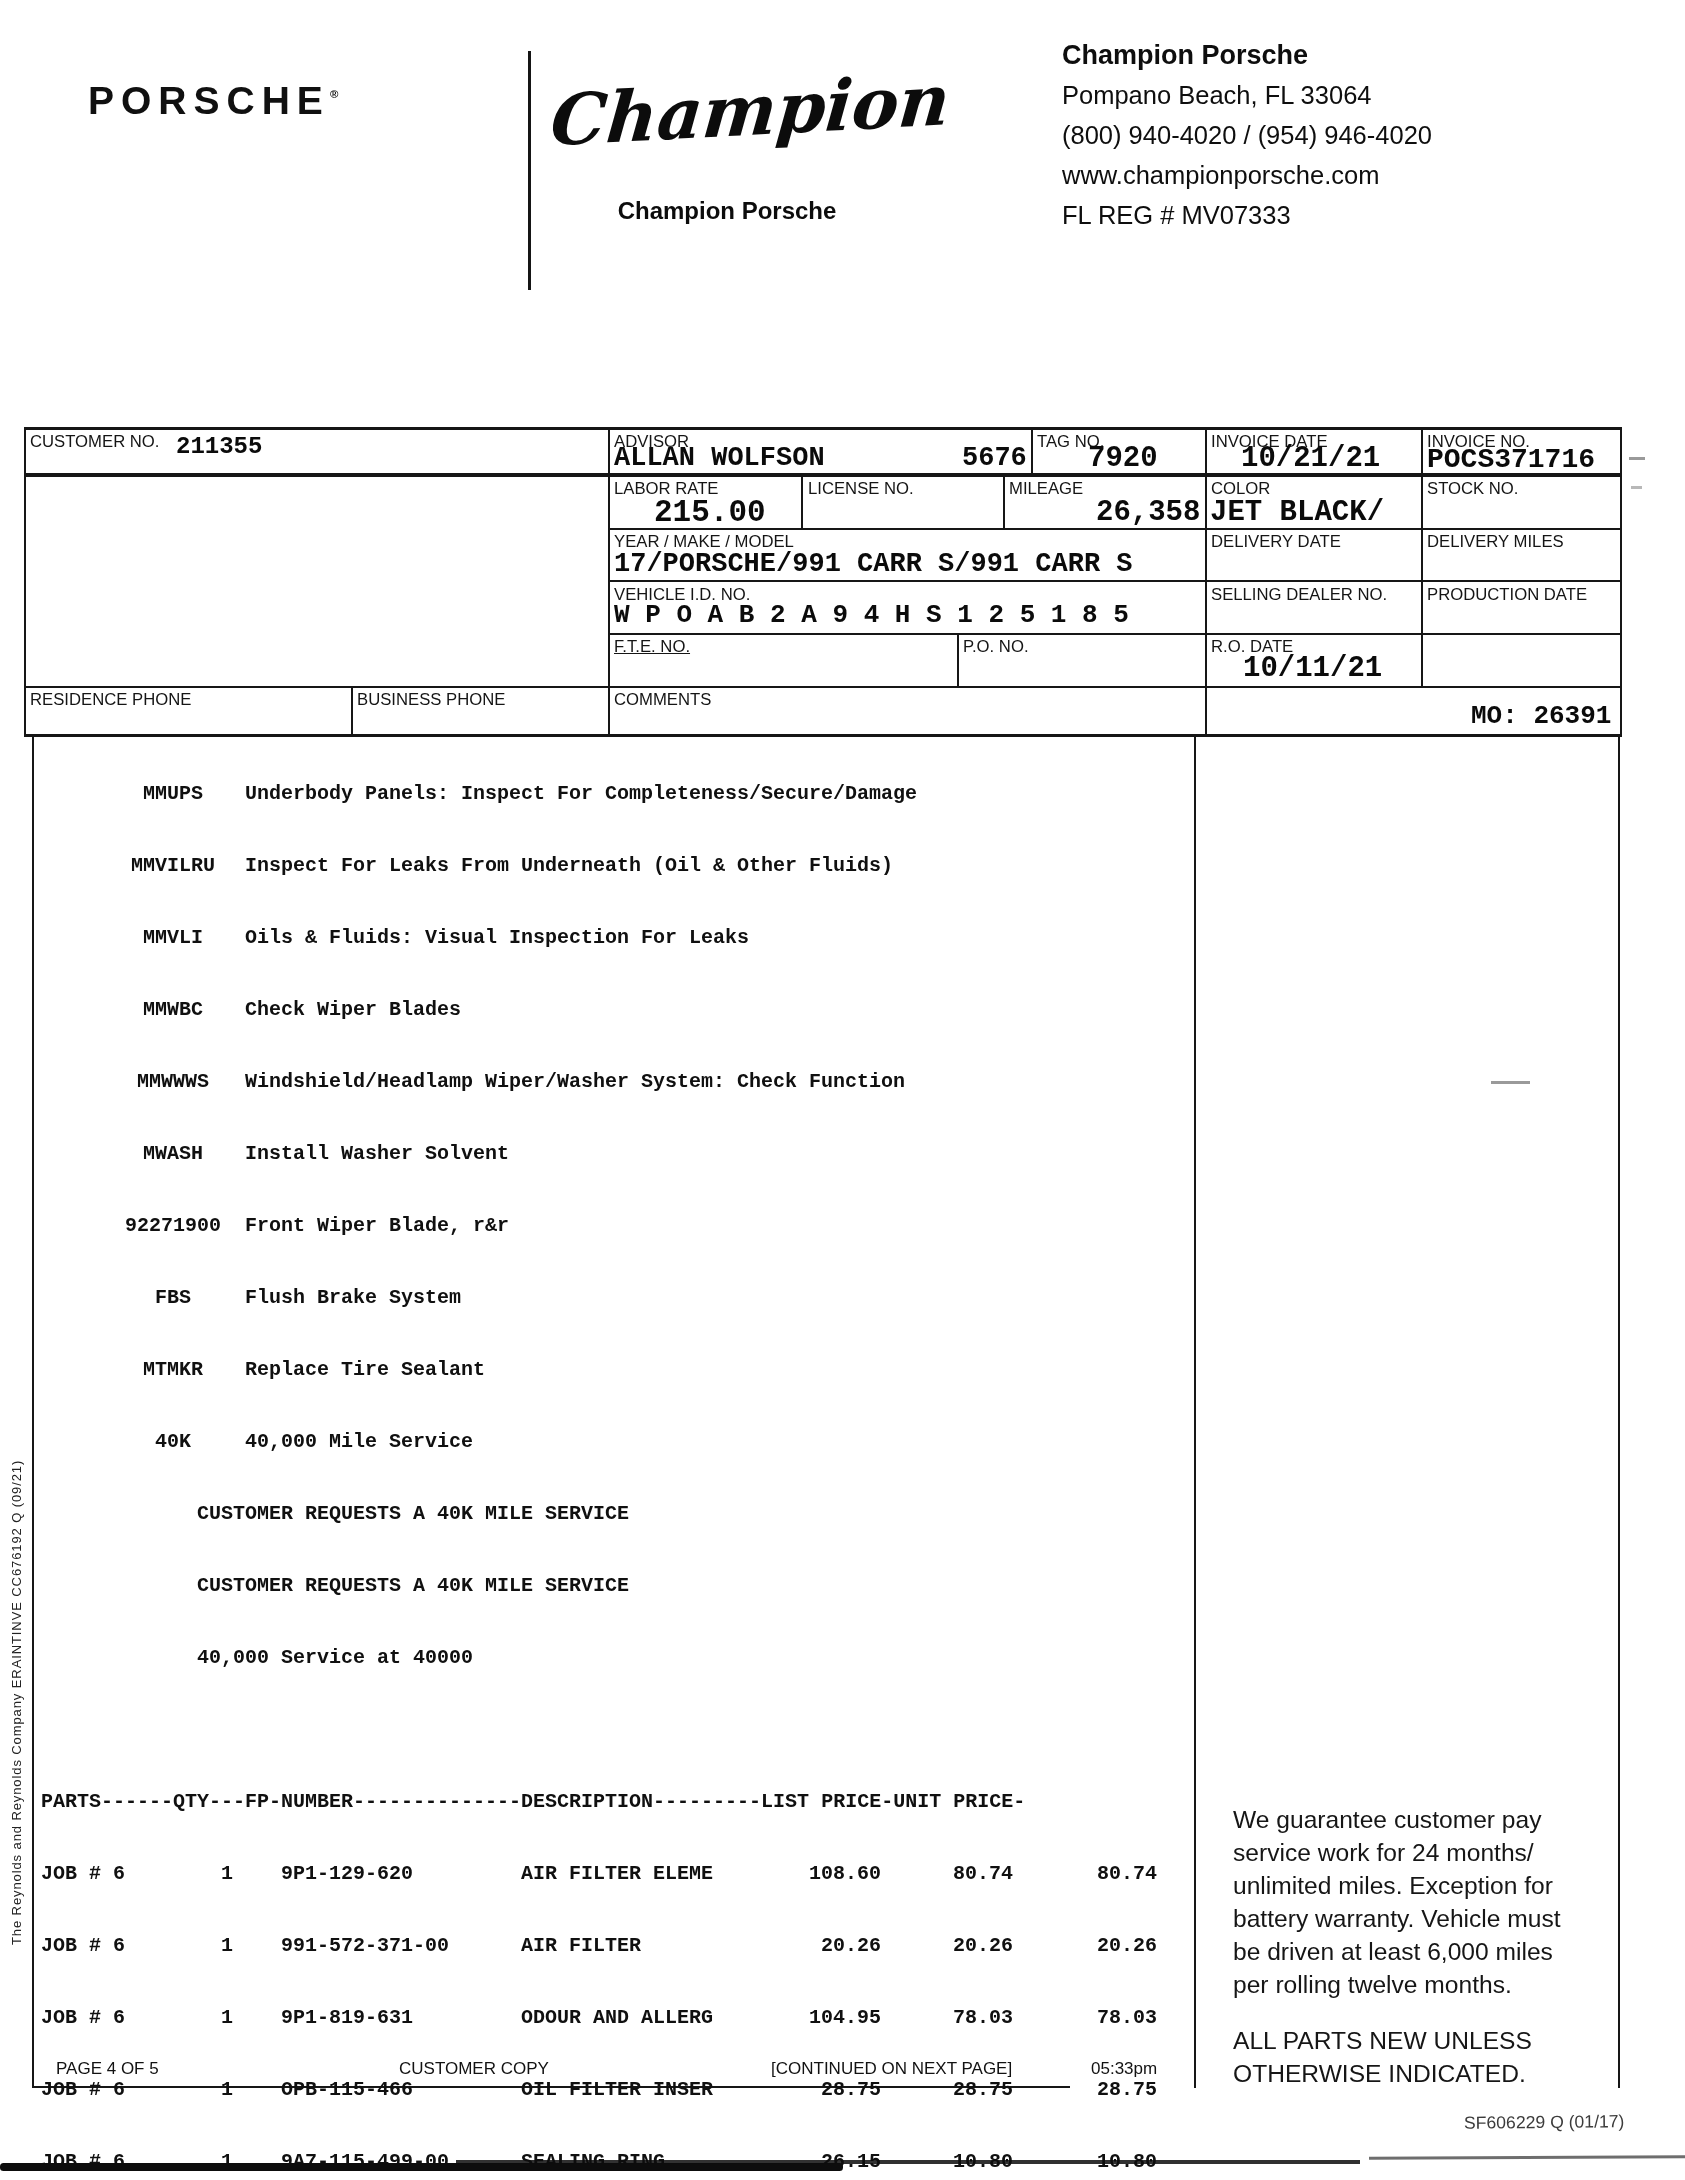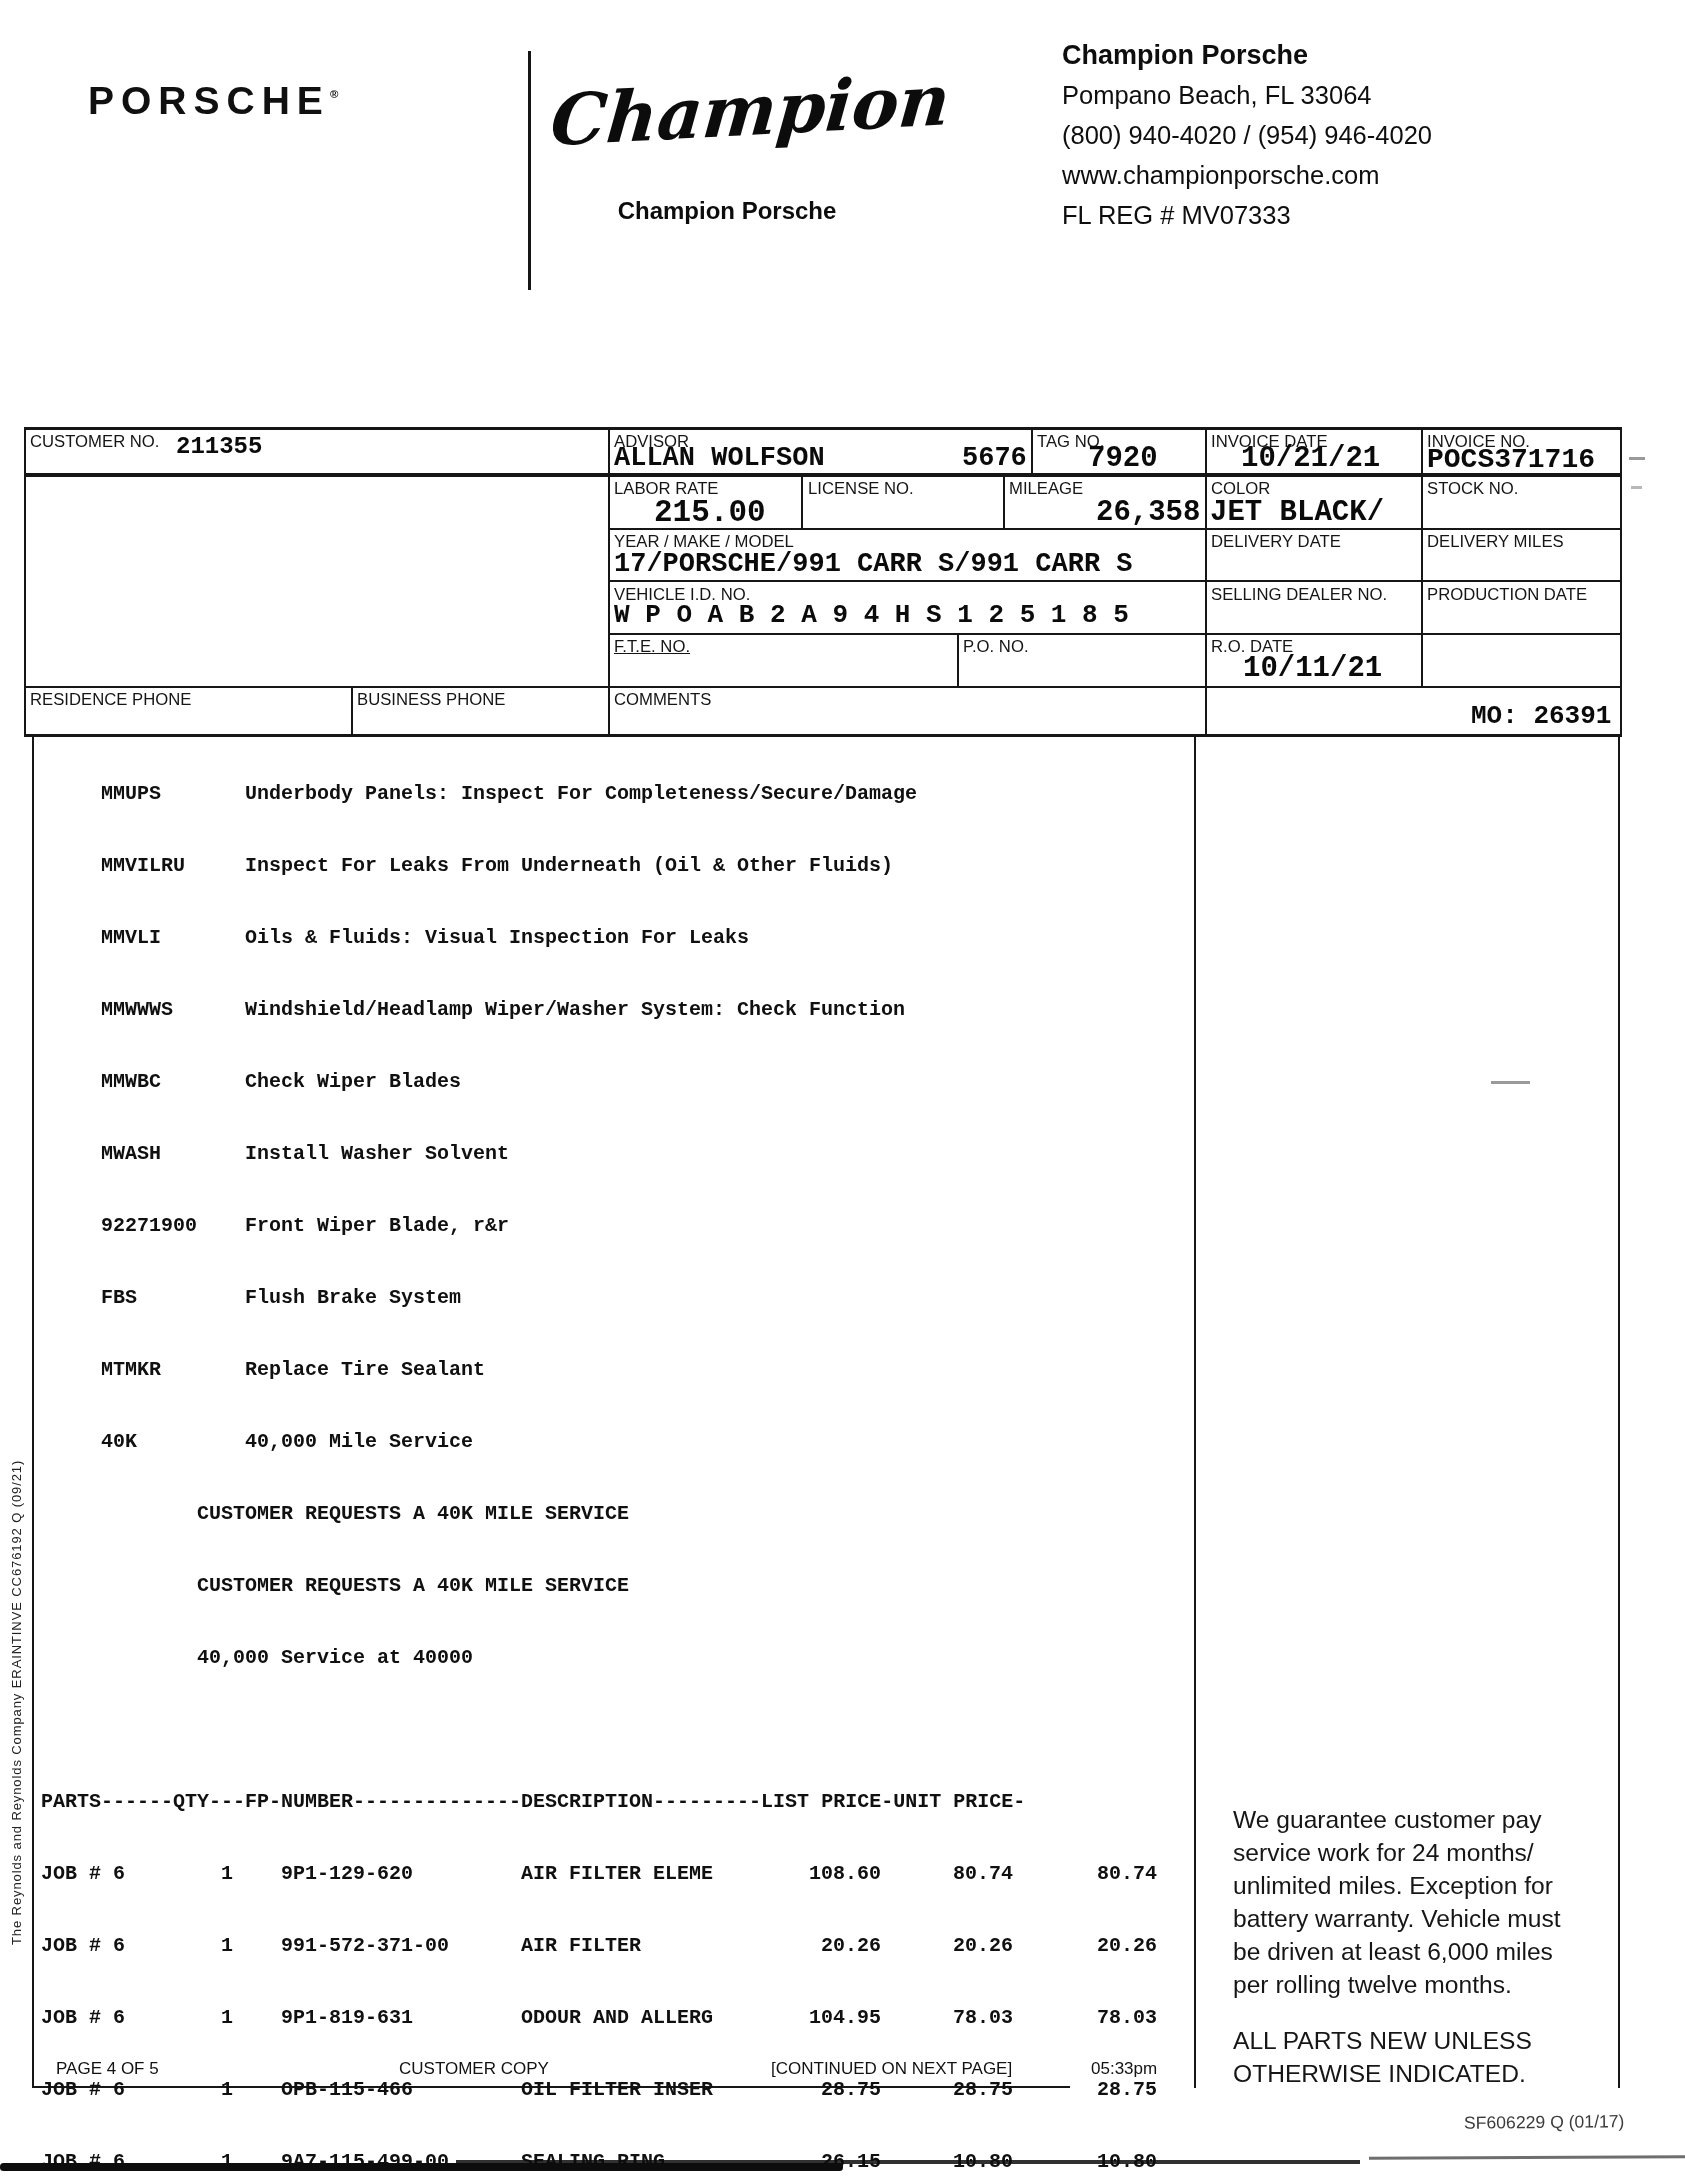--- a/index.html
+++ b/index.html
@@ -22,21 +22,21 @@
   
   .lbl{position:absolute;font-size:16.7px;color:#151515;white-space:nowrap;}
   .val{position:absolute;font-family:"Liberation Mono",monospace;font-weight:700;
        color:#0b0b0b;white-space:pre;}
   
   .mono{position:absolute;left:41px;top:734px;font-family:"Liberation Mono",monospace;
         font-weight:700;font-size:20px;line-height:24px;color:#101010;white-space:pre;}
   .mline{position:relative;min-height:24px;width:93ch;}
   .mline span{display:inline-block;vertical-align:top;white-space:pre;}
   .i5{width:5ch;} .i13{width:13ch;}
-  .cw5{width:5ch;} .cw10{width:10ch;} .cw11{width:11ch;} .cw12{width:12ch;}
+  .cw5{width:5ch;} .cw10{width:10ch;} .cw11{width:11ch;} .cw12{width:12ch;text-align:center;}
   .cw15{width:15ch;} .cw20{width:20ch;}
   .r{text-align:right;}
   
   .warranty{position:absolute;left:1233px;top:1803px;width:369px;font-size:24.6px;
             line-height:33px;color:#161616;}
   .parts-note{position:absolute;left:1233px;top:2024px;width:369px;font-size:24.6px;
               line-height:33px;color:#161616;}
   
   .footer-item{position:absolute;top:2059px;font-size:17px;color:#121212;white-space:nowrap;}
   .form-no{position:absolute;left:1464px;top:2112px;font-size:17.6px;color:#3c3c3c;
@@ -122,22 +122,22 @@
 
   <div class="vl" style="left:32px;top:734px;width:1.8px;height:1354px;"></div>
   <div class="vl" style="left:1194px;top:734px;width:1.8px;height:1354px;"></div>
   <div class="vl" style="left:1618px;top:734px;width:1.8px;height:1354px;"></div>
   <div class="hl" style="left:32px;top:2086px;width:1038px;height:1.8px;"></div>
 
   <div class="mono">
     <div class="mline"><span class="i5"></span><span class="cw12">MMUPS</span><span>Underbody Panels: Inspect For Completeness/Secure/Damage</span></div>
     <div class="mline"><span class="i5"></span><span class="cw12">MMVILRU</span><span>Inspect For Leaks From Underneath (Oil &amp; Other Fluids)</span></div>
     <div class="mline"><span class="i5"></span><span class="cw12">MMVLI</span><span>Oils &amp; Fluids: Visual Inspection For Leaks</span></div>
+    <div class="mline"><span class="i5"></span><span class="cw12">MMWBC</span><span>Check Wiper Blades</span></div>
     <div class="mline"><span class="i5"></span><span class="cw12">MMWWWS</span><span>Windshield/Headlamp Wiper/Washer System: Check Function</span></div>
-    <div class="mline"><span class="i5"></span><span class="cw12">MMWBC</span><span>Check Wiper Blades</span></div>
     <div class="mline"><span class="i5"></span><span class="cw12">MWASH</span><span>Install Washer Solvent</span></div>
     <div class="mline"><span class="i5"></span><span class="cw12">92271900</span><span>Front Wiper Blade, r&amp;r</span></div>
     <div class="mline"><span class="i5"></span><span class="cw12">FBS</span><span>Flush Brake System</span></div>
     <div class="mline"><span class="i5"></span><span class="cw12">MTMKR</span><span>Replace Tire Sealant</span></div>
     <div class="mline"><span class="i5"></span><span class="cw12">40K</span><span>40,000 Mile Service</span></div>
     <div class="mline"><span class="i13"></span><span>CUSTOMER REQUESTS A 40K MILE SERVICE</span></div>
     <div class="mline"><span class="i13"></span><span>CUSTOMER REQUESTS A 40K MILE SERVICE</span></div>
     <div class="mline"><span class="i13"></span><span>40,000 Service at 40000</span></div>
     <div class="mline"></div>
     <div class="mline">PARTS------QTY---FP-NUMBER--------------DESCRIPTION---------LIST PRICE-UNIT PRICE-</div>

